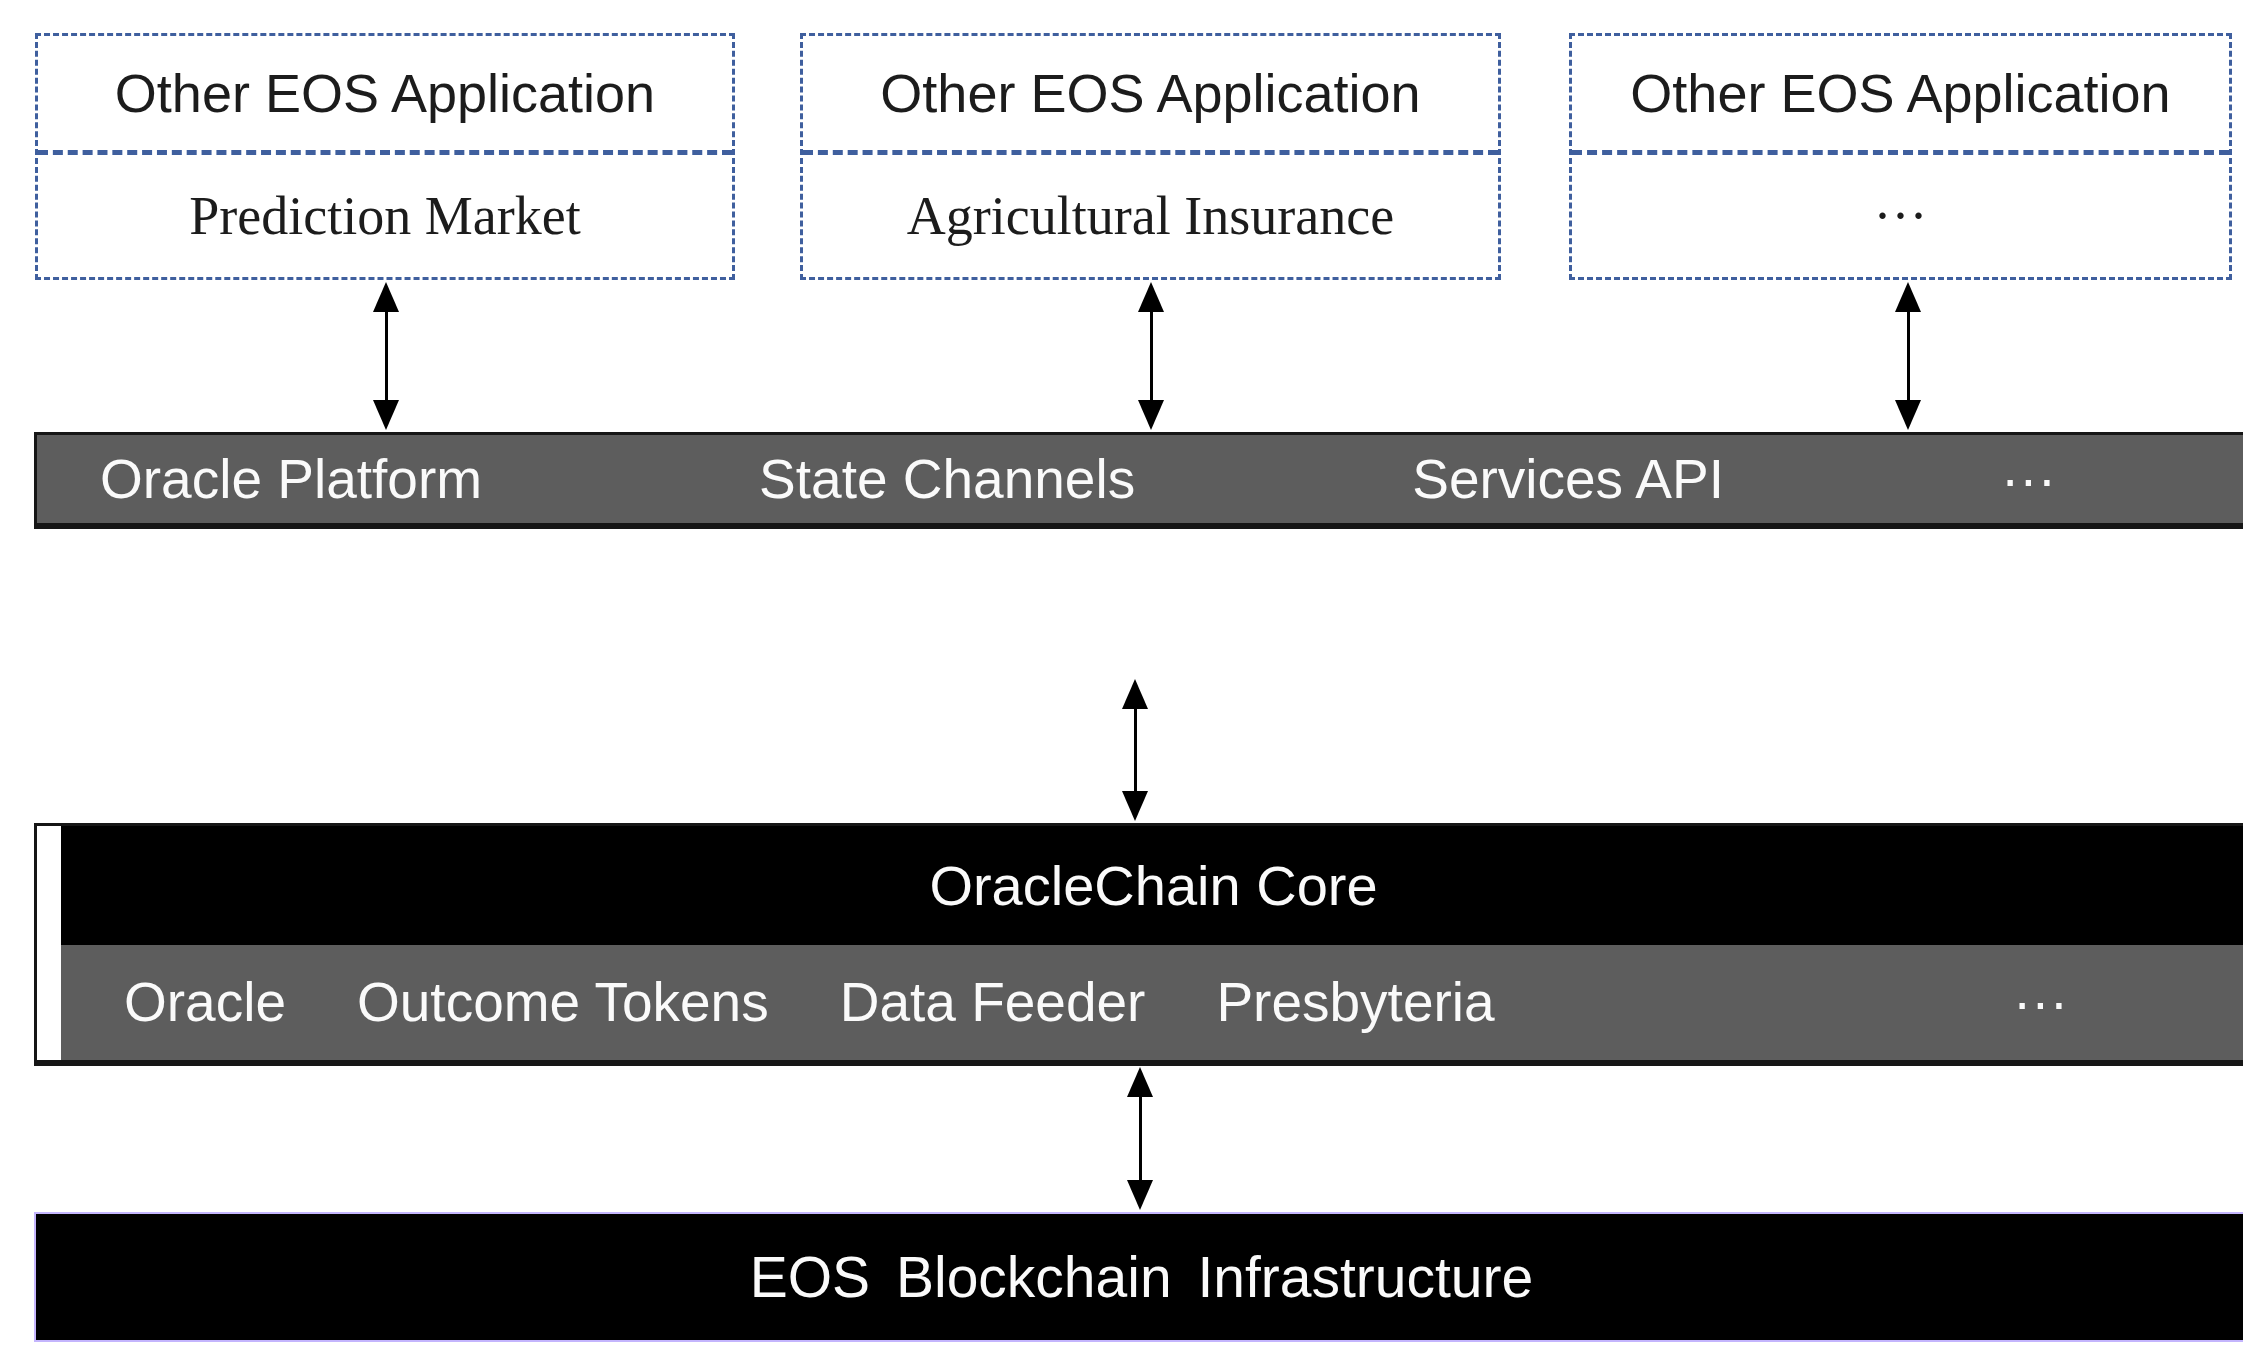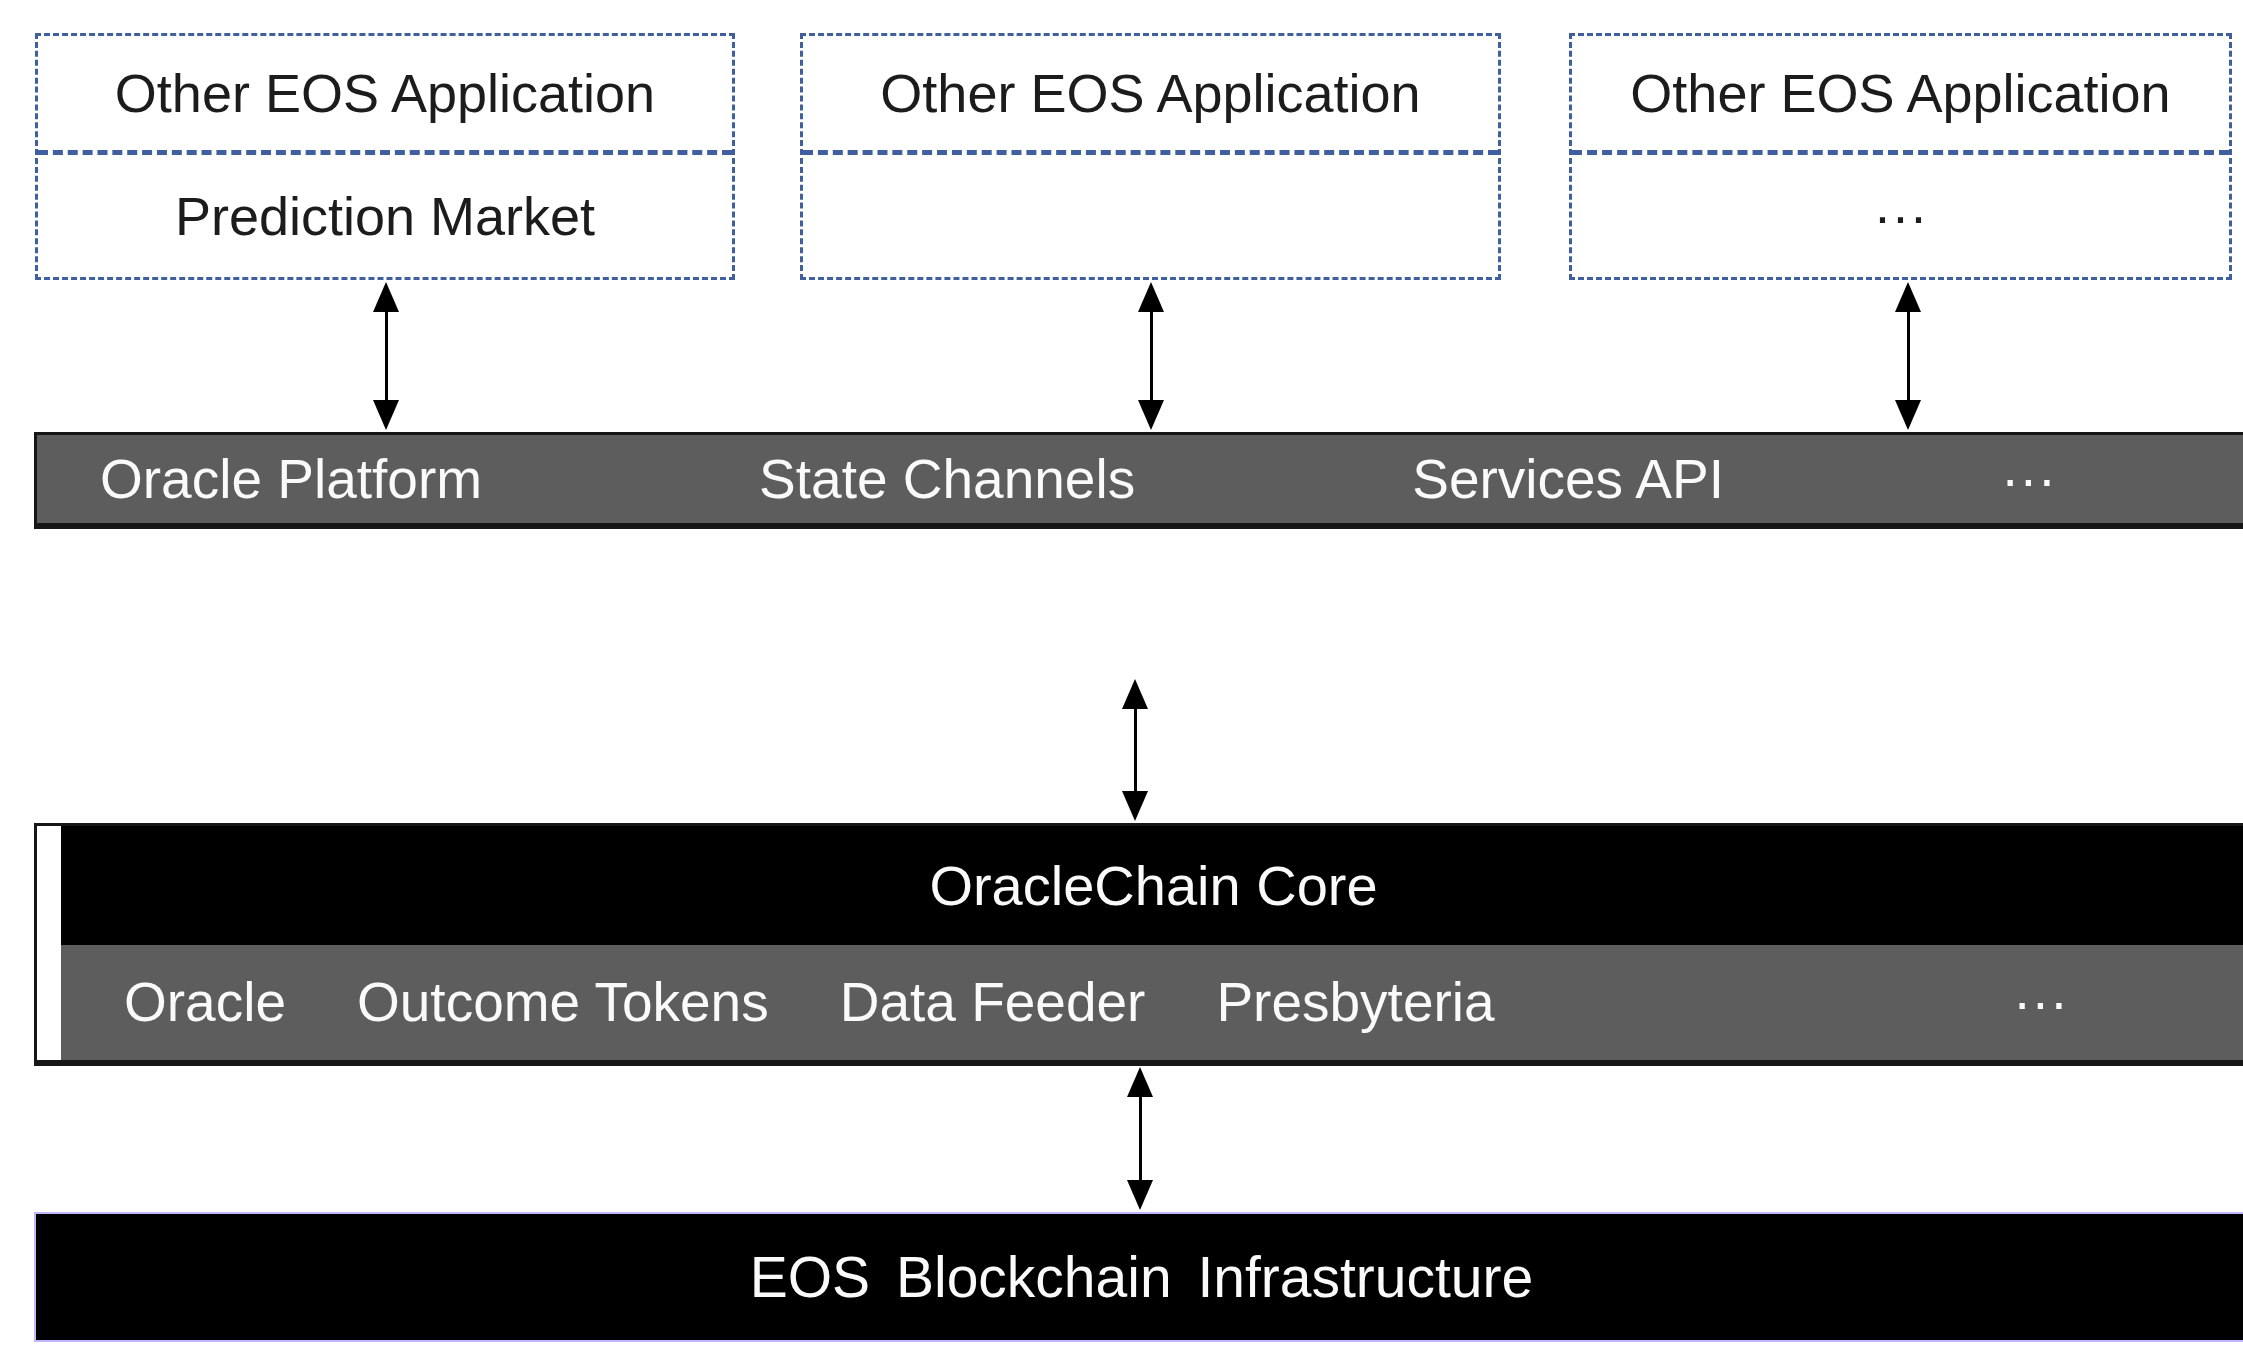--- a/index.html
+++ b/index.html
@@ -41,21 +41,21 @@
     justify-content: center;
     font-size: 54px;
     line-height: 1;
     color: var(--text-dark);
     white-space: nowrap;
   }
   .app-box .cell.top {
     height: 119px;
     border-bottom: 5px dashed var(--dashed-border);
   }
-  .app-box .cell.bottom { flex: 1; }
+  .app-box .cell.bottom { flex: 1; font-family: Liberation Serif, serif; }
   .app-box-1 { left: 18px;   width: 700px; }
   .app-box-2 { left: 783px;  width: 701px; }
   .app-box-3 { left: 1552px; width: 663px; }
 
   
   .varrow {
     position: absolute;
     width: 28px;
     color: var(--arrow);
   }
@@ -156,20 +156,23 @@
     </div>
     <div class="cell bottom">
       <span>Prediction Market</span>
     </div>
   </div>
 
   <div class="app-box app-box-2">
     <div class="cell top">
       <span>Other EOS Application</span>
     </div>
+    <div class="cell bottom">
+      <span>Agricultural Insurance</span>
+    </div>
   </div>
 
   <div class="app-box app-box-3">
     <div class="cell top">
       <span>Other EOS Application</span>
     </div>
     <div class="cell bottom">
       <span>···</span>
     </div>
   </div>

